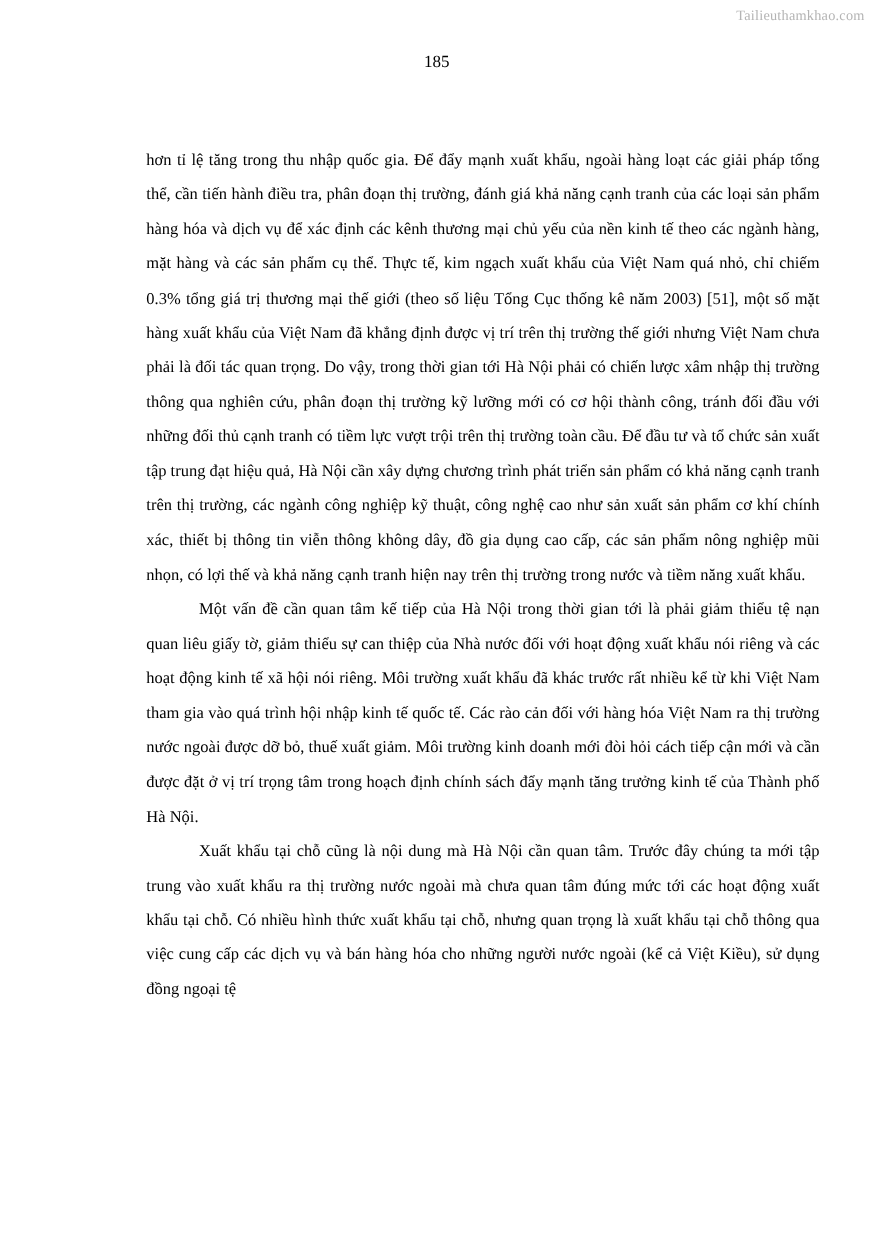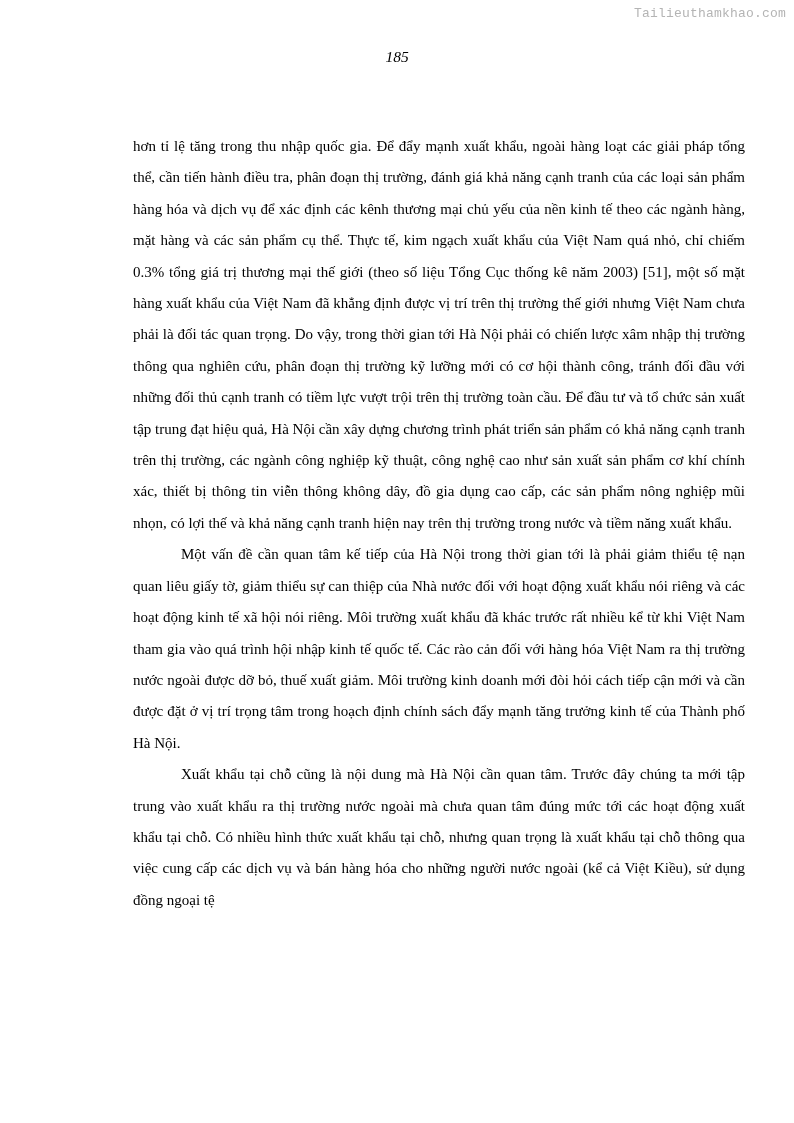--- a/index.html
+++ b/index.html
@@ -12,33 +12,32 @@
       height: 1123px;
       position: relative;
       overflow: hidden;
       font-family: "Liberation Serif", "DejaVu Serif", serif;
       color: #000000;
     }
     .watermark {
       position: absolute;
       top: 6px;
       right: 8px;
-      font-family: Liberation Mono, monospace;
+      font-family: Liberation Serif, serif;
       font-size: 13px;
       color: #b4b4b4;
       letter-spacing: 0.2px;
     }
     .page-number {
       position: absolute;
       top: 48px;
       left: 0;
       width: 794px;
       text-align: center;
       font-size: 15.5px;
-      font-style: italic;
     }
     .body-text {
       position: absolute;
       top: 131px;
       left: 133px;
       width: 612px;
     }
     .para {
       margin: 0;
       font-size: 15px;

